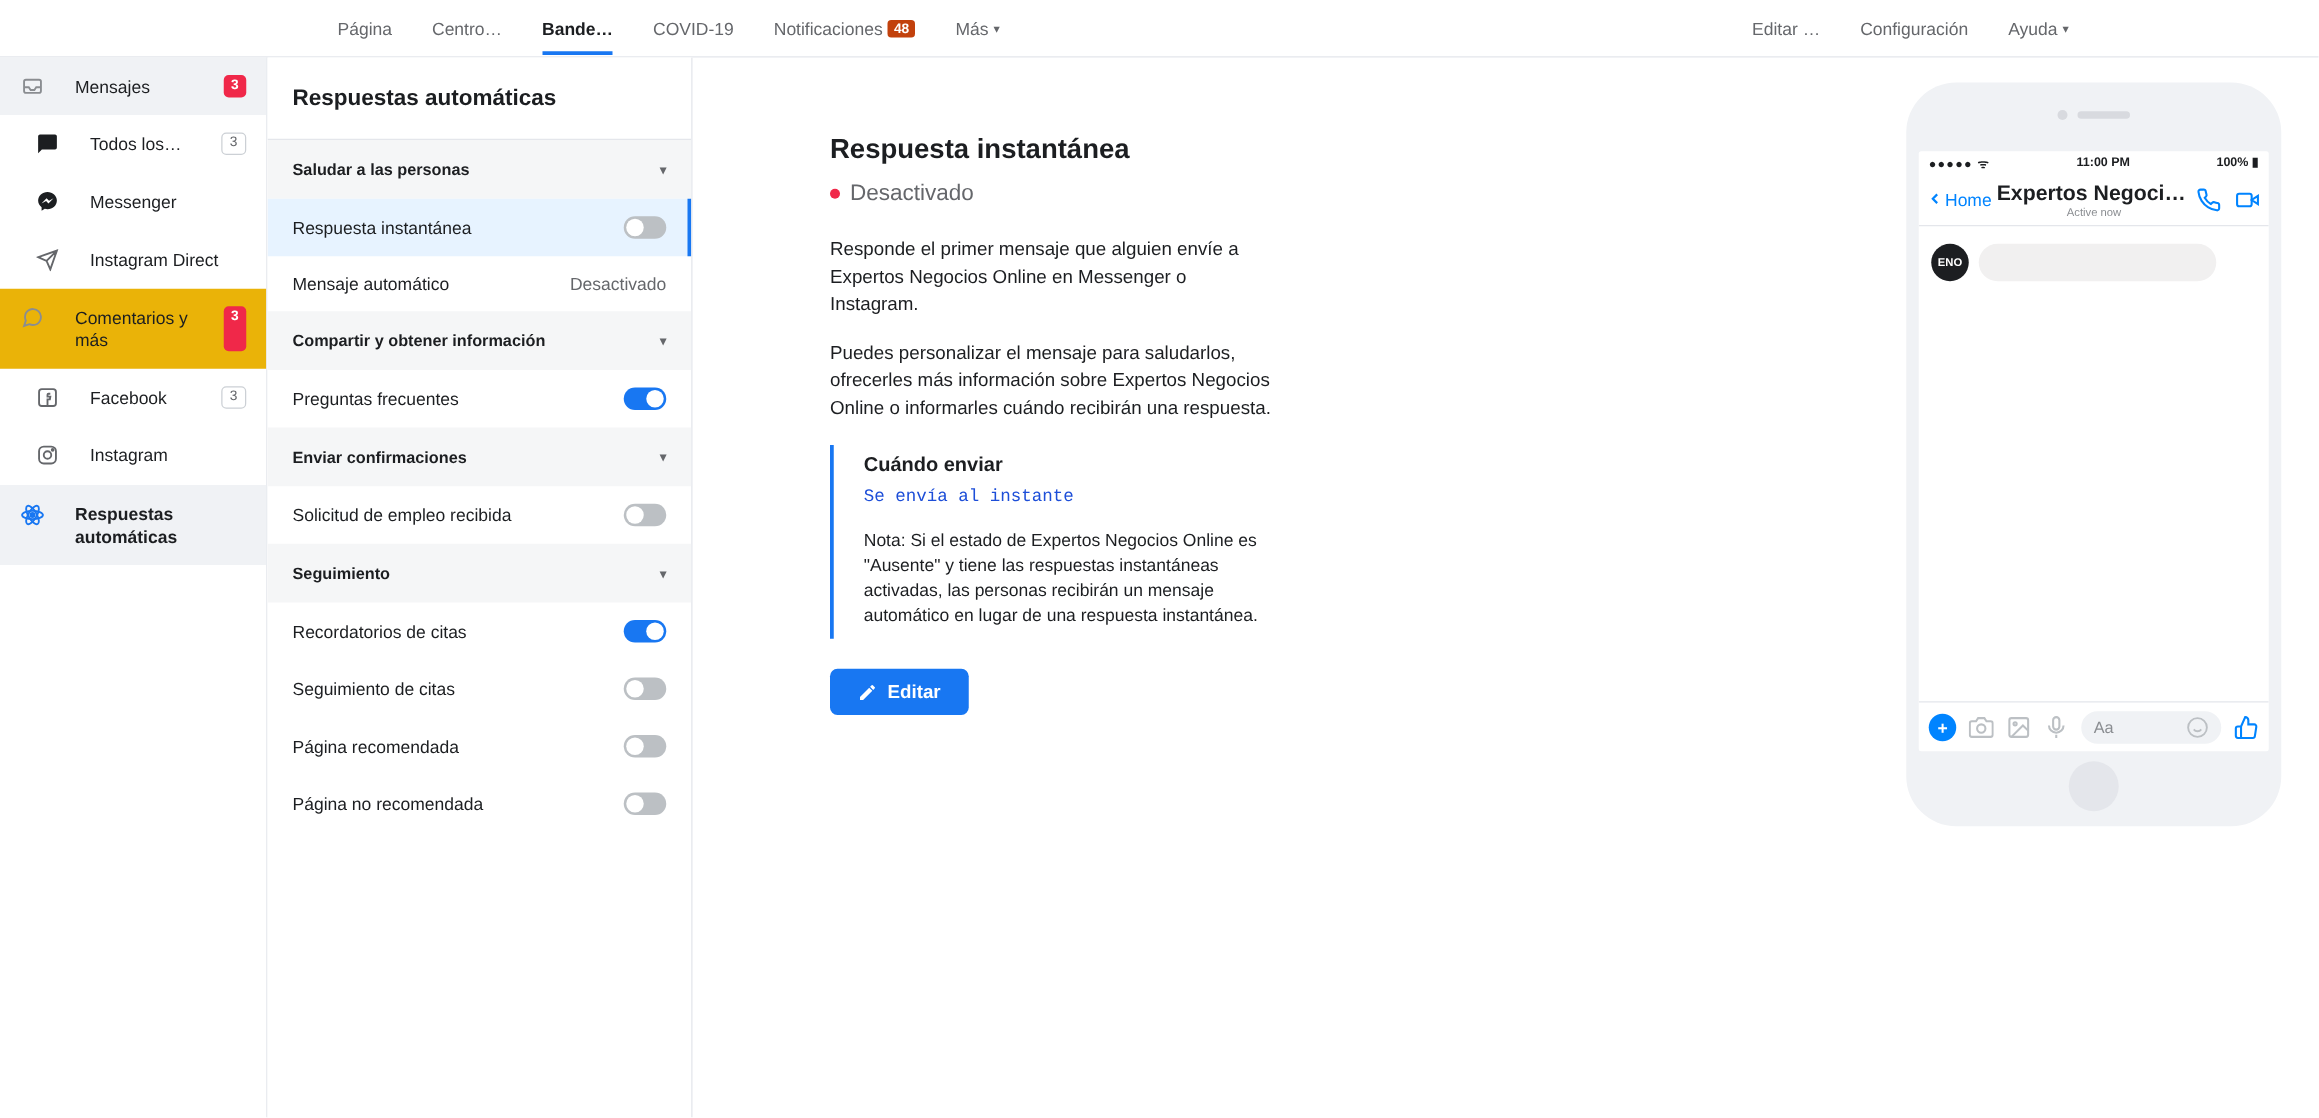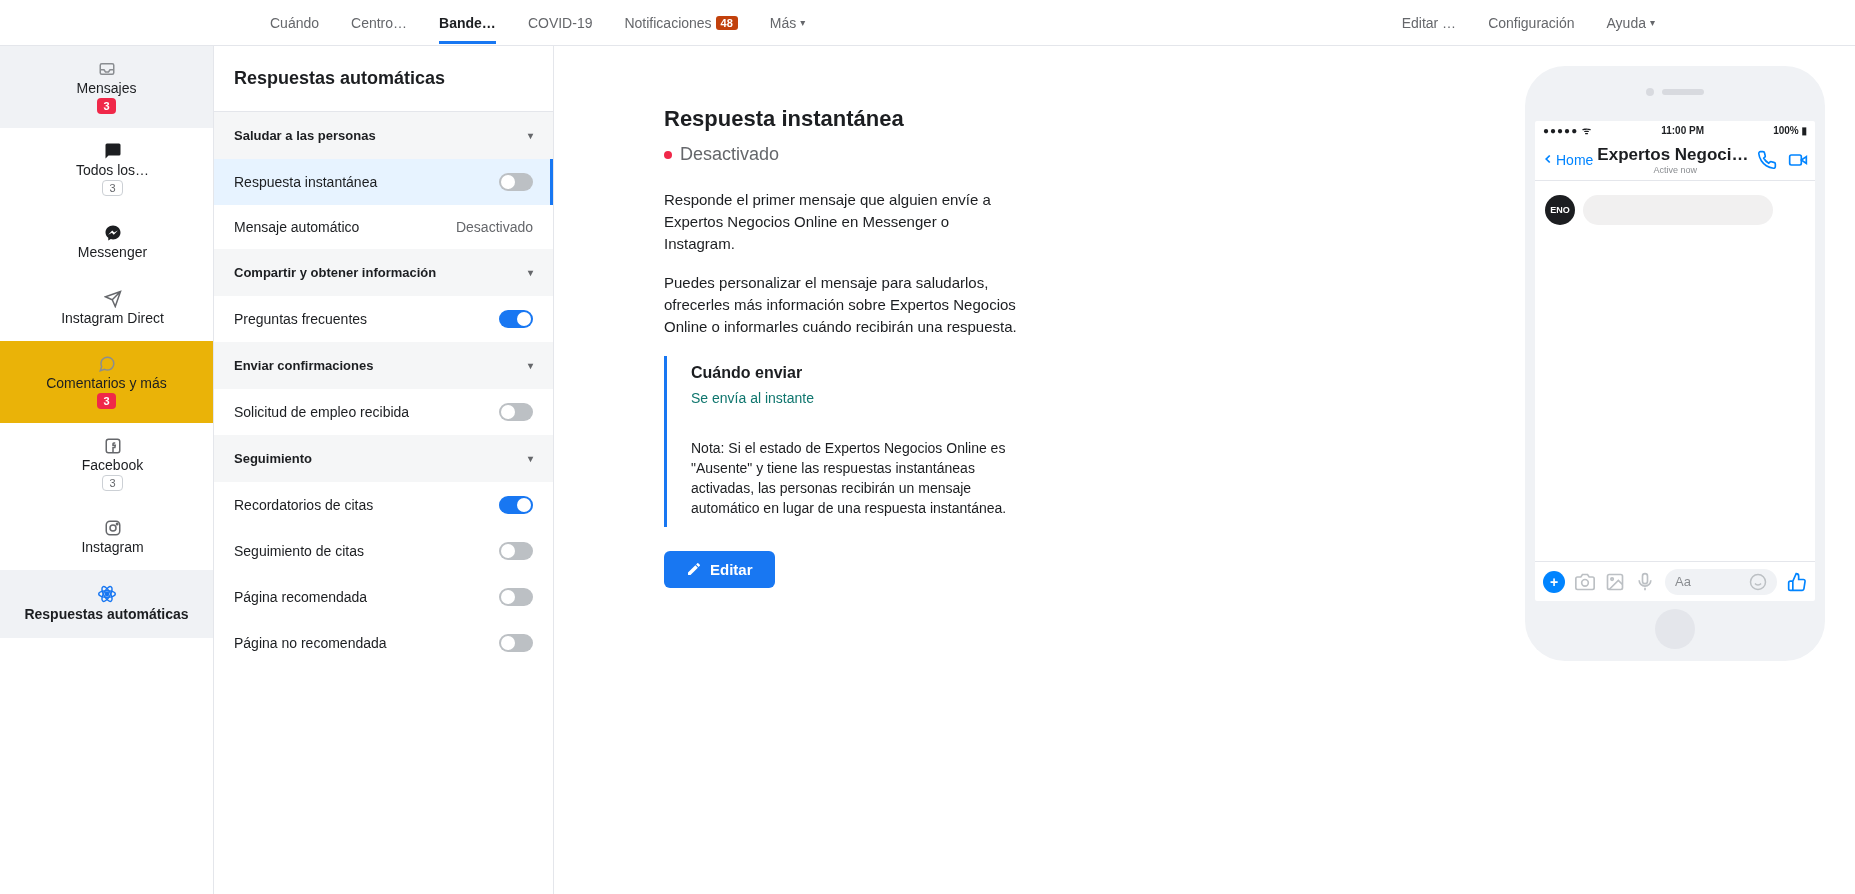--- a/index.html
+++ b/index.html
@@ -13,21 +13,21 @@
 .topnav-item.active { color: #1c1e21; font-weight: 600; }
 .topnav-item.active::after { content:""; position:absolute; bottom:-1px; left:0; right:0; height:3px; background:#1877f2; }
 .badge-red { background:#c2410c; color:#fff; font-size:11px; font-weight:700; padding:1px 5px; border-radius:3px; }
 .caret { font-size: 10px; color:#65676b; }
 
 
 .container { display: flex; height: calc(100vh - 46px); }
 
 
 .sidebar { width: 214px; border-right: 1px solid #e4e6eb; overflow-y:auto; }
-.side-item { display:flex; align-items:center; padding: 14px 16px; cursor:pointer; color:#1c1e21; gap:1px; position:relative;flex-direction:column; }
+.side-item { display:flex; padding: 14px 16px; cursor:pointer; color:#1c1e21; gap:24px; position:relative; }
 .side-item.selected { background:#f0f2f5; font-weight:700; }
 .side-item .icon { width:20px; display:flex; justify-content:center; color:#65676b; }
 .side-item.selected .icon { color:#1877f2; }
 .side-item .label { flex:1; font-size:14px; line-height:1.3; }
 .side-badge-red { background:#f02849; color:#fff; font-size:11px; font-weight:700; padding:2px 6px; border-radius:4px; }
 .side-badge-grey { border:1px solid #ccd0d5; color:#65676b; font-size:11px; padding:1px 6px; border-radius:4px; }
 .side-sub { padding-left: 28px; }
 
 
 .midcol { width: 340px; border-right:1px solid #e4e6eb; overflow-y:auto; background:#fff; }
@@ -48,23 +48,23 @@
 
 .content { flex:1; display:flex; overflow:hidden; }
 .detail { flex:1; padding: 60px 40px 40px 110px; overflow-y:auto; }
 .detail h1 { font-size:22px; font-weight:700; margin-bottom:12px; }
 .status-line { display:flex; align-items:center; gap:8px; margin-bottom:24px; }
 .status-dot { width:8px; height:8px; border-radius:50%; background:#f02849; }
 .status-text { color:#65676b; font-size:18px; }
 .detail p { color:#1c1e21; font-size:15px; line-height:1.45; margin-bottom:18px; max-width:360px; }
 .when-box { border-left:3px solid #1877f2; padding: 8px 20px 8px 24px; max-width:380px; margin-bottom:24px; }
 .when-box h3 { font-size:16px; font-weight:700; margin-bottom:8px; }
-.when-box .sub { color:#0f766e; margin-bottom:32px; }
+.when-box .sub { color:#1d4ed8; margin-bottom:16px;font-family:Liberation Mono, monospace; }
 .when-box .note { color:#1c1e21; font-size:14px; line-height:1.45; }
-.btn-primary { background:#1877f2; color:#fff; border:none; padding:10px 22px; border-radius:6px; font-size:15px; font-weight:600; cursor:pointer; display:inline-flex; align-items:center; gap:8px; }
+.btn-primary { background:#1877f2; color:#fff; border:none; padding:10px 22px; border-radius:6px; font-size:15px; font-weight:600; cursor:pointer; display:inline-flex; align-items:flex-end; gap:8px; }
 
 
 .preview { width:340px; display:flex; align-items:flex-start; justify-content:center; padding-top:20px; padding-right:20px; }
 .phone { width:300px; height:595px; border-radius:40px; background:#f0f2f5; position:relative; padding:55px 10px 60px 10px; }
 .phone-top { position:absolute; top:22px; left:50%; transform:translateX(-50%); display:flex; gap:8px; align-items:center; }
 .phone-dot { width:8px; height:8px; border-radius:50%; background:#d8dadf; }
 .phone-speaker { width:42px; height:6px; border-radius:4px; background:#d8dadf; }
 .phone-home { position:absolute; bottom:12px; left:50%; transform:translateX(-50%); width:40px; height:40px; border-radius:50%; background:#e4e6eb; }
 .screen { background:#fff; width:100%; height:100%; border-radius:2px; display:flex; flex-direction:column; overflow:hidden; }
 .screen-statusbar { height:18px; display:flex; align-items:center; justify-content:space-between; padding:0 8px; font-size:10px; font-weight:600; }
@@ -86,21 +86,21 @@
 .thumb { color:#0084ff; cursor:pointer; }
 
 svg { display:block; }
 </style>
 </head>
 <body>
 
 <div class="topnav">
   <div class="topnav-left">
     <div class="topnav-item">
-        <span>Cuándo</span>
+        <span>Página</span>
       </div>
     <div class="topnav-item">
         <span>Centro…</span>
       </div>
     <div class="topnav-item active">
         <span>Bande…</span>
       </div>
     <div class="topnav-item">
         <span>COVID-19</span>
       </div>

